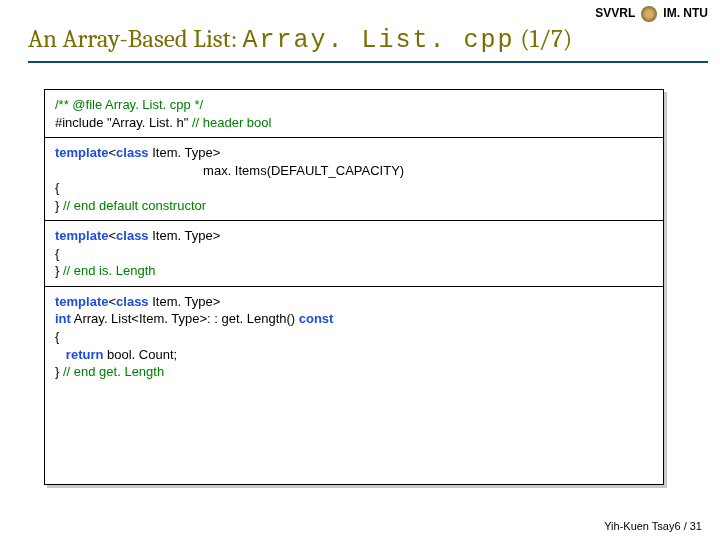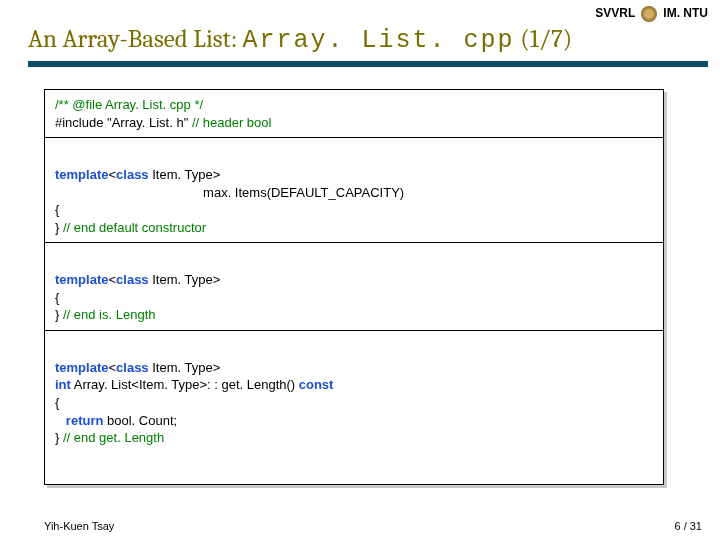--- a/index.html
+++ b/index.html
@@ -27,21 +27,21 @@
     height: 16px;
     border-radius: 50%;
     background: radial-gradient(circle, #d4b066 30%, #8a6d2b 70%);
     display: inline-block;
   }
   .title-wrap {
     position: absolute;
     top: 24px;
     left: 28px;
     right: 12px;
-    border-bottom: 6px solid #0c4a6e;
+    border-bottom: 2px solid #0c4a6e;
     padding-bottom: 6px;
   }
   .title {
     font-family: "Cambria", "Georgia", serif;
     font-size: 25px;
     color: #7a6e00;
   }
   .title .mono {
     font-family: "Courier New", Courier, monospace;
     letter-spacing: 2px;
@@ -61,37 +61,36 @@
     width: 620px;
     height: 396px;
     background: #ffffff;
     border: 1px solid #000;
     font-family: Arial, Helvetica, sans-serif;
     font-size: 13px;
     line-height: 1.35;
     color: #000;
     display: flex;
     flex-direction: column;
-    gap: 22px;
   }
   .code-section {
     padding: 6px 10px;
     border-bottom: 1px solid #000;
   }
   .code-section:last-child { border-bottom: none; }
   .green { color: #008000; }
   .blue { color: #1d4ed8; }
   .bold { font-weight: bold; }
   .footer {
     position: absolute;
     bottom: 8px;
     left: 44px;
     right: 18px;
     display: flex;
-    justify-content: space-between;
+    justify-content: flex-end;
     font-size: 11px;
     color: #000;
   }
 </style>
 </head>
 <body>
 
 <div class="header">
   <span>SVVRL</span>
   <span class="header-logo"></span>

